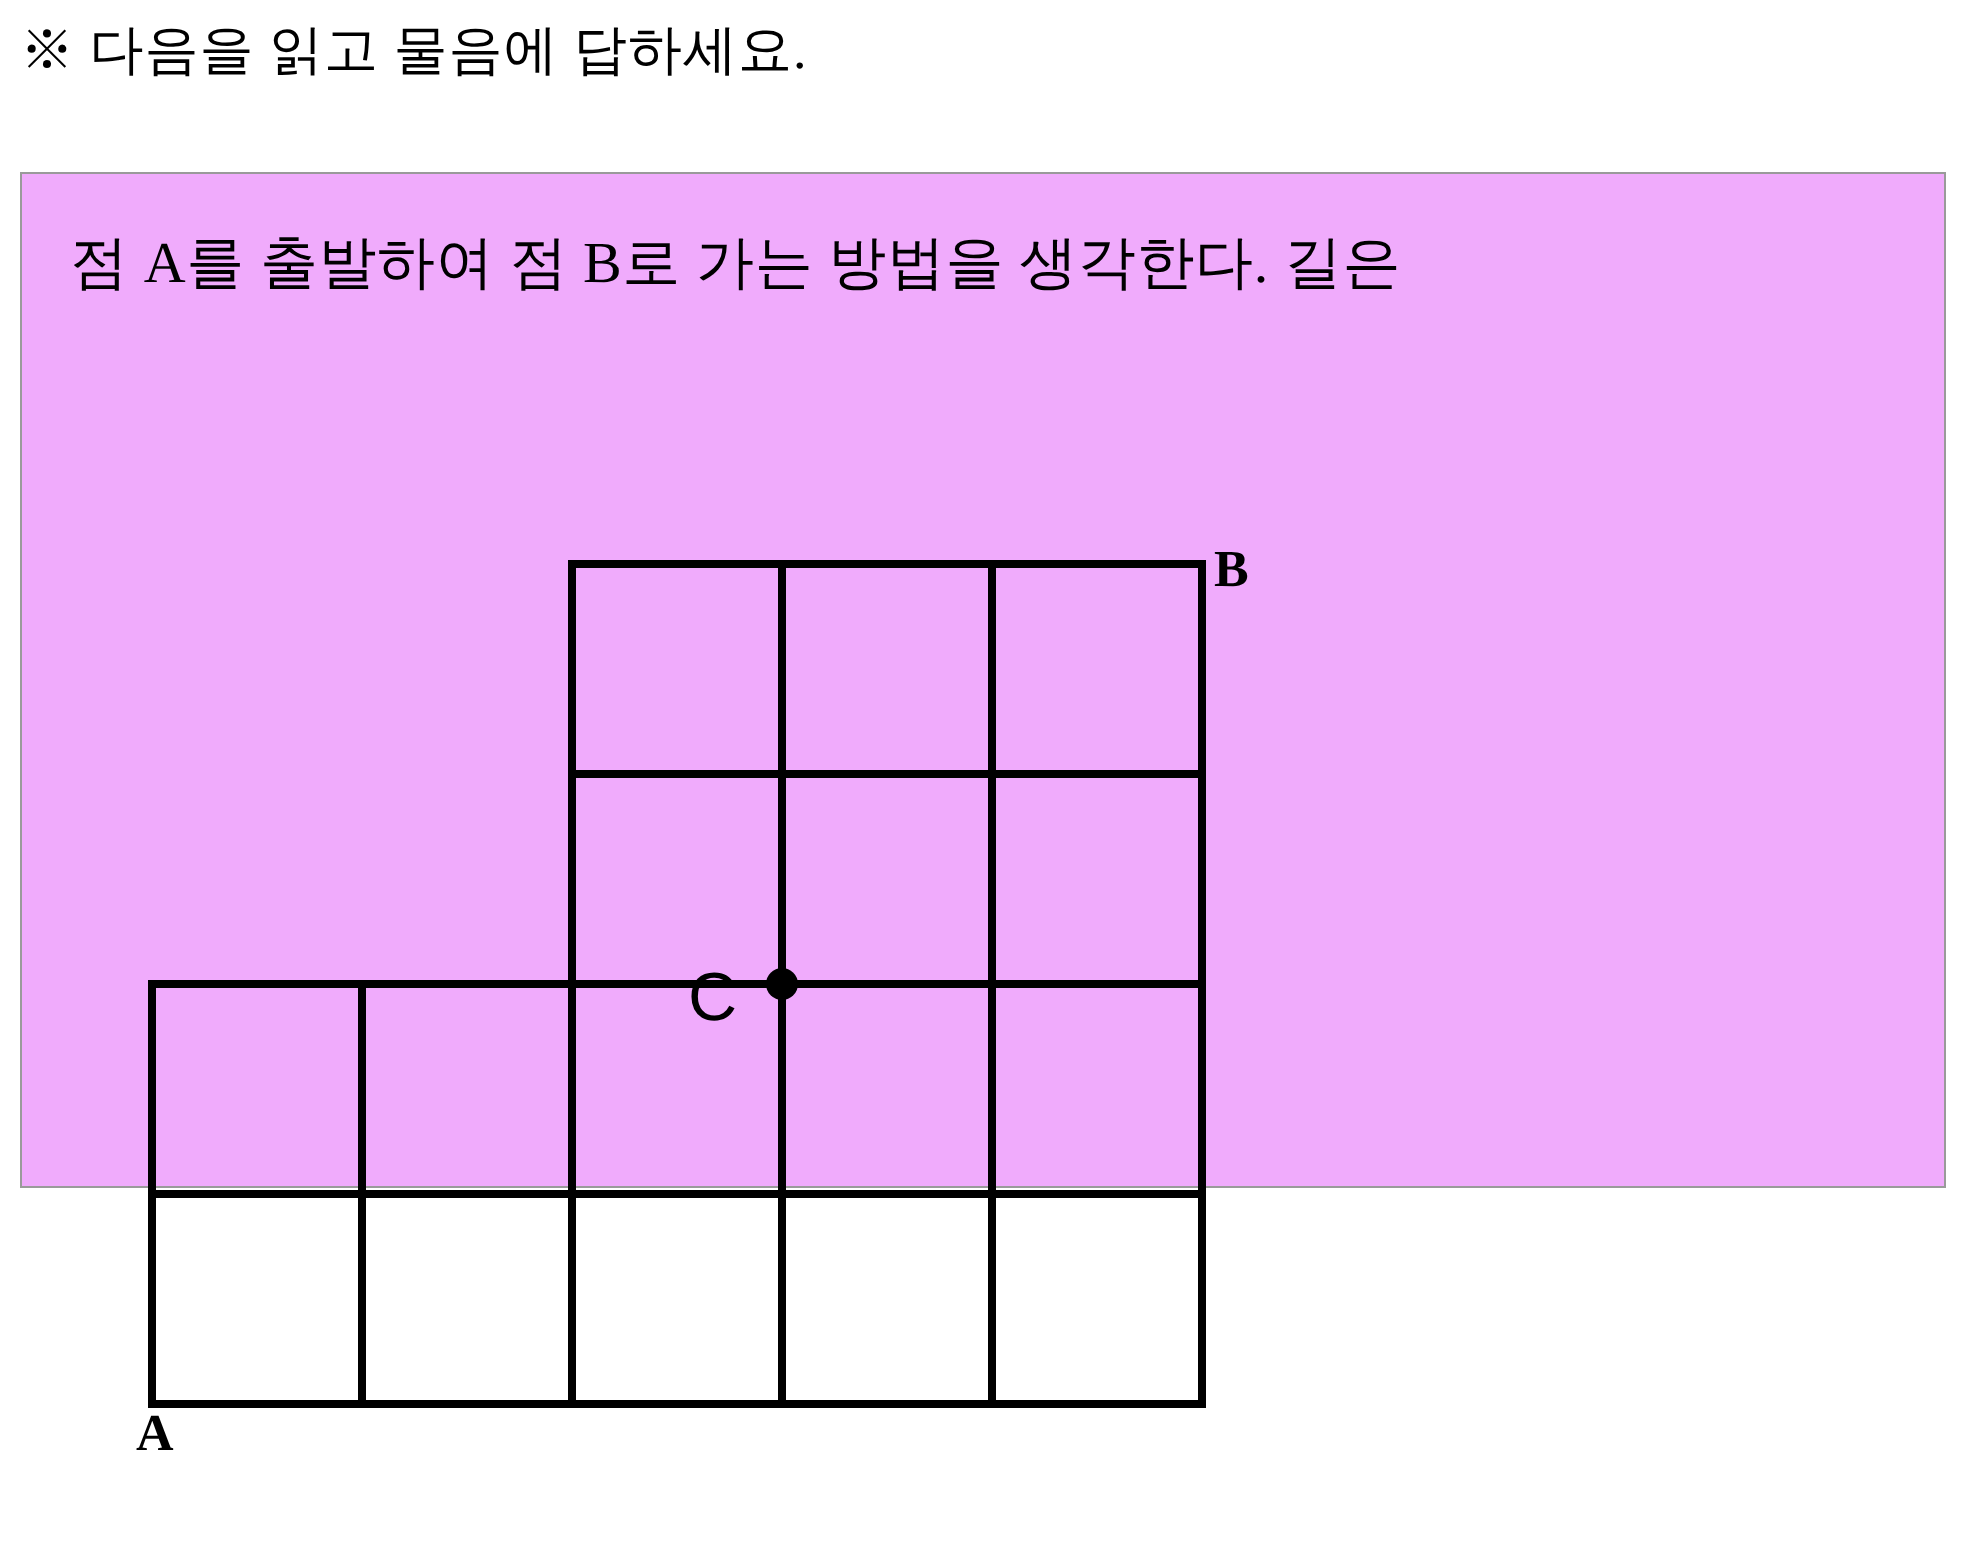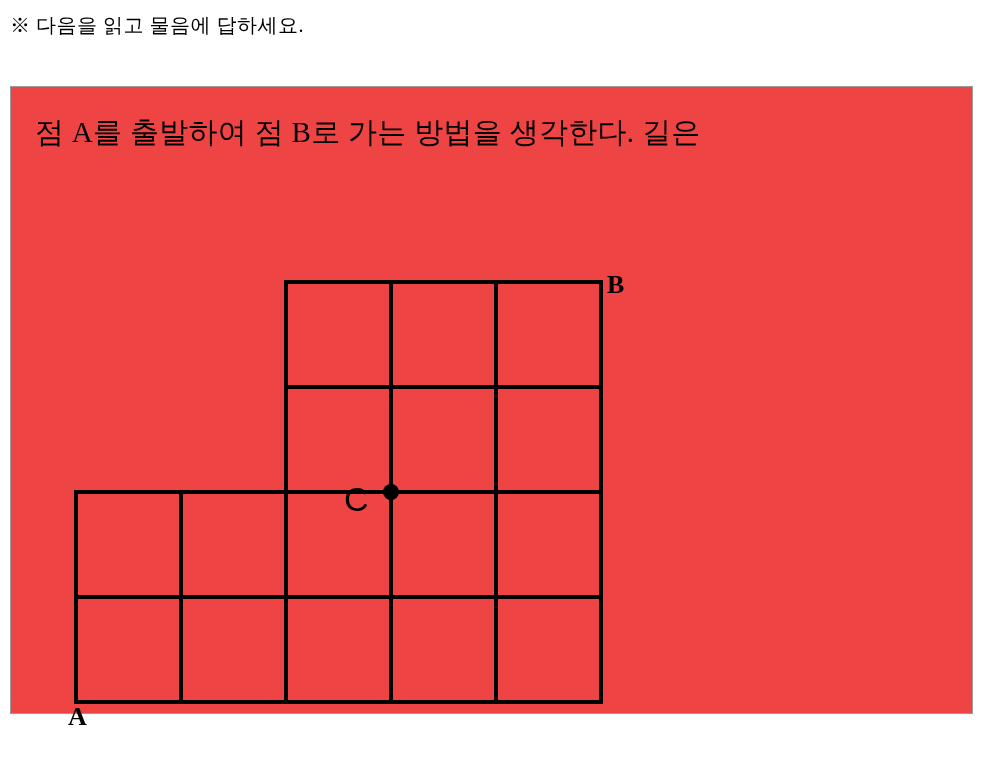--- a/index.html
+++ b/index.html
@@ -13,35 +13,35 @@
     position: relative;
     font-family: "Liberation Serif", serif;
     color: #000000;
     overflow: hidden;
   }
 
   .instruction {
     position: absolute;
     left: 10px;
     top: 8px;
-    font-size: 20px;
+    font-size: 27px;
     line-height: 34px;
     letter-spacing: 0.5px;
     white-space: nowrap;
   }
 
   .problem-box {
     position: absolute;
     left: 10px;
     top: 86px;
     width: 963px;
-    height: 628px;
+    height: 508px;
     border: 1px solid #9a9a9a;
     box-sizing: border-box;
-    background: #ef4444;
+    background: #f0abfc;
   }
 
   .stem {
     position: absolute;
     left: 24px;
     top: 22px;
     width: 920px;
     font-size: 29px;
     line-height: 47px;
     letter-spacing: 0.3px;

